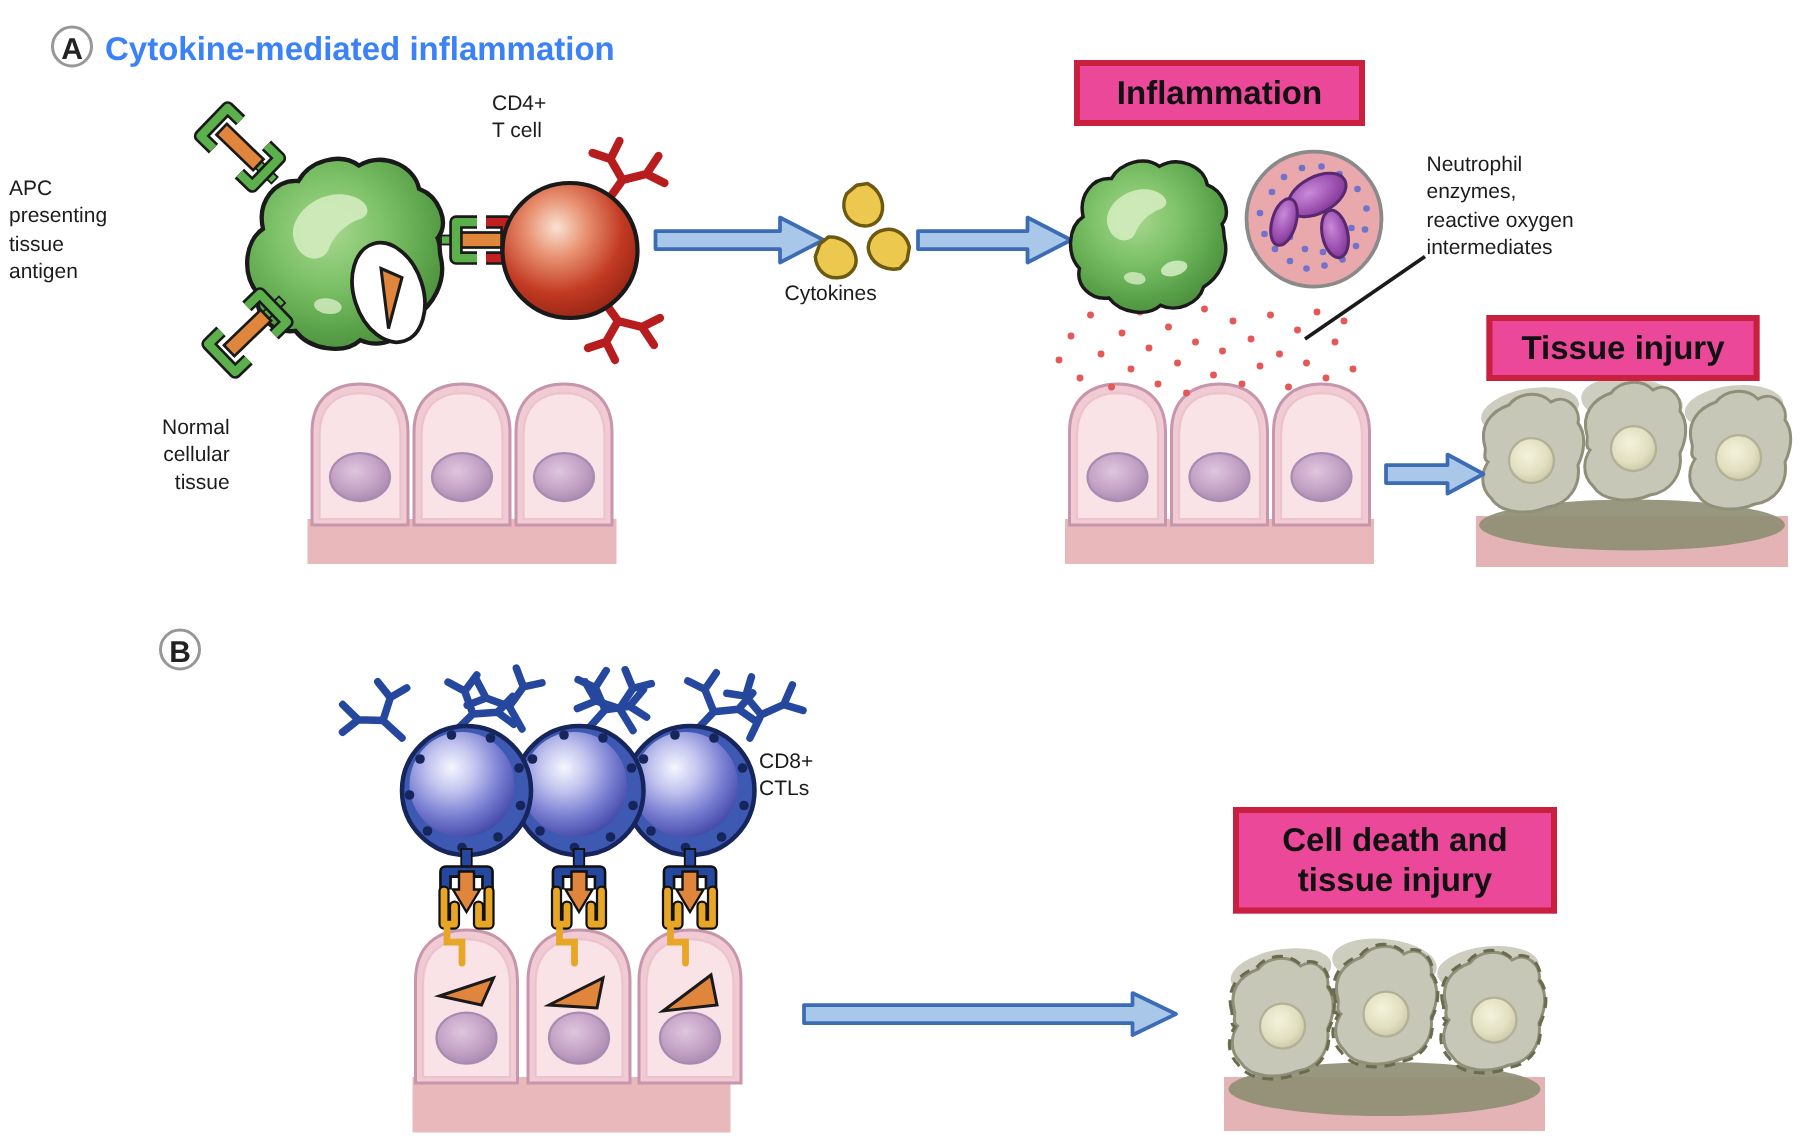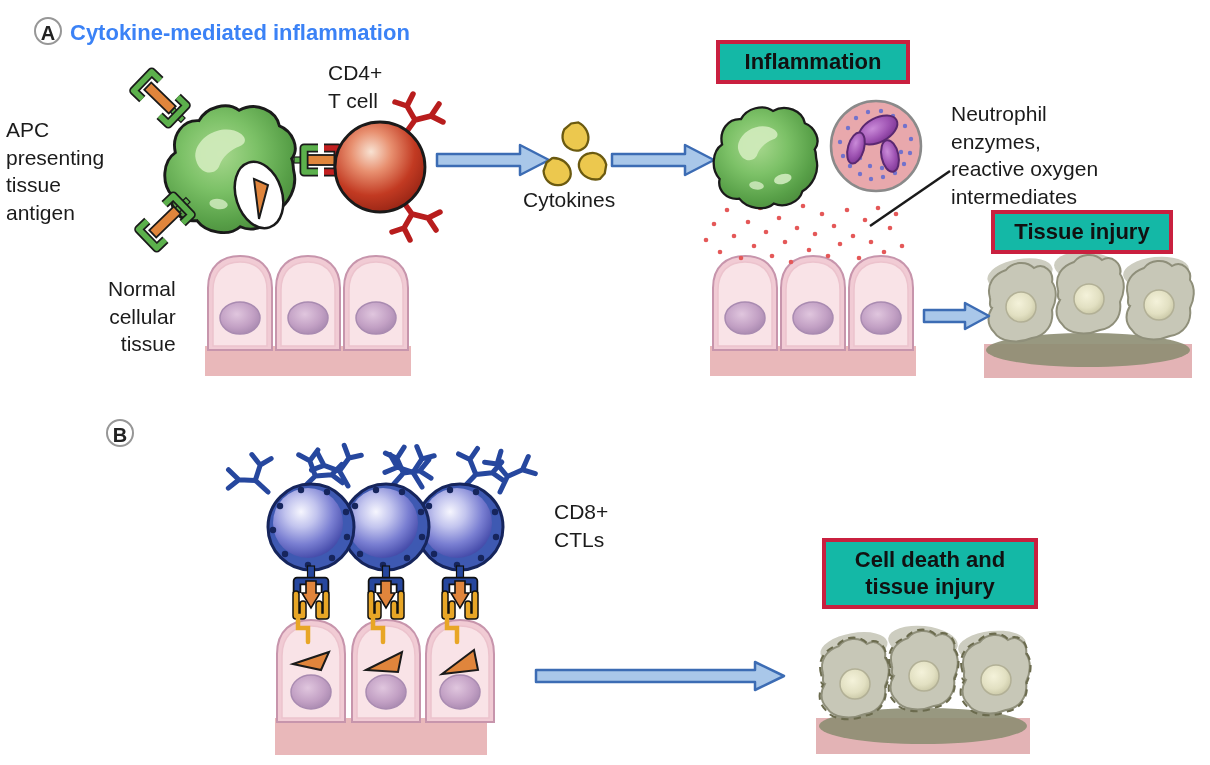--- a/index.html
+++ b/index.html
@@ -1,25 +1,25 @@
 <!DOCTYPE html>
 <html style="--c-box_border: #c9203f; --c-arrow_fill: #a9c7e9; --c-arrow_stroke: #3c6cb4; --c-apc_green: #58a048; --c-tcell_red: #b53023; --c-ctl_blue: #3e59b2; --c-cytokine_yellow: #ecc84e; --c-neutrophil_pink: #e8a8ac; --c-tissue_pink: #f9e3e7; --c-injured_gray: #c7c7b7;"><head>
 <meta charset="utf-8">
 <style>
   html,body { margin:0; padding:0; background:#fff; }
   .canvas { position:relative; width:1210px; height:765px; background:#fff; overflow:hidden;
             font-family:"Liberation Sans", sans-serif; }
   .gfx { position:absolute; left:0; top:0; }
-  .label { position:absolute; font-size:21px; line-height:1.32; color:#1b1b1b;
+  .label { position:absolute; font-size:14px; line-height:1.32; color:#1b1b1b;
            white-space:pre-line; }
   .title { position:absolute; font-size:22px; font-weight:700; color:#3b82f6; white-space:nowrap; }
   .badge { position:absolute; width:28px; height:28px; border:2.5px solid #979797;
            border-radius:50%; font-size:20px; font-weight:700; line-height:28px;
            text-align:center; color:#222; background:#fff; box-sizing:border-box; }
-  .redbox { position:absolute; background:#14b8a6; border:4px solid var(--c-box_border,#c9203f);
+  .redbox { position:absolute; background:#ec4899; border:4px solid var(--c-box_border,#c9203f);
             font-size:22px; font-weight:700; line-height:1.22; color:#111;
             display:flex; align-items:center; justify-content:center; text-align:center;
             white-space:pre-line; box-sizing:border-box; padding:2px 6px; }
   .center { text-align:left; }
 </style>
 </head>
 <body>
 
 <div class="canvas">
 
@@ -377,19 +377,19 @@
 intermediates</div>
 
 <div class="redbox" style="left:991px; top:210px; width:182px; height:44px;">Tissue injury</div>
 
 <div class="label" style="left:108px; top:275px;text-align:right;">Normal
 cellular
 tissue</div>
 
 <div class="badge" style="left:106px; top:419px;">B</div>
 
-<div class="label" style="left:506px; top:498px;margin-left:48px;">CD8+
+<div class="label" style="left:506px; top:498px;">CD8+
 CTLs</div>
 
 <div class="redbox" style="left:822px; top:538px; width:216px; height:71px;">Cell death and
 tissue injury</div>
 
 </div>
 
 </body></html>

